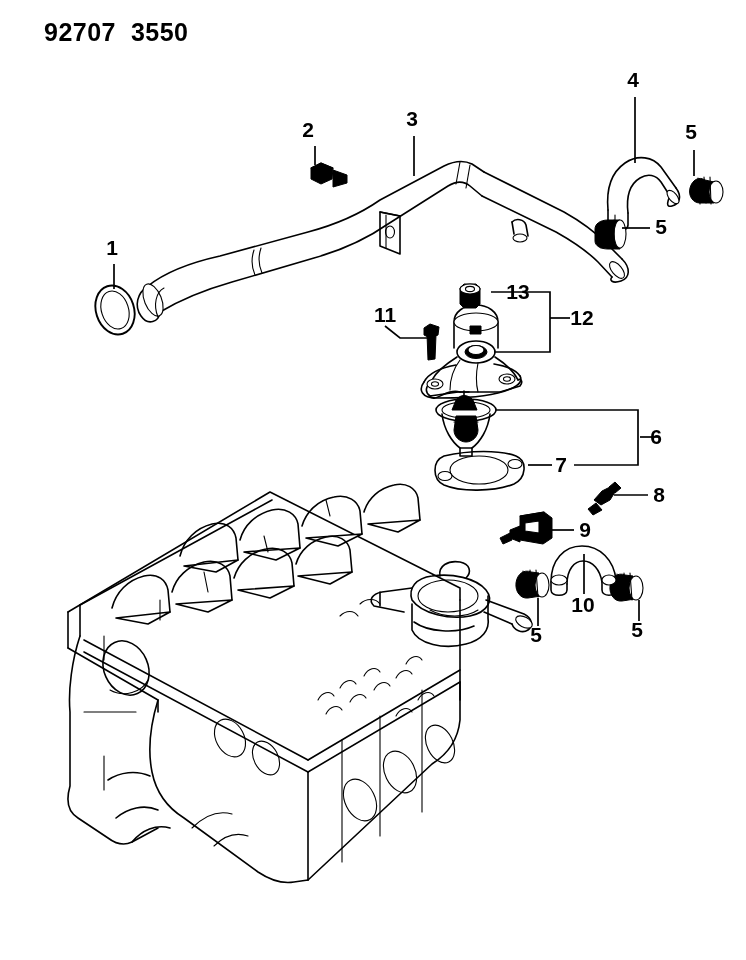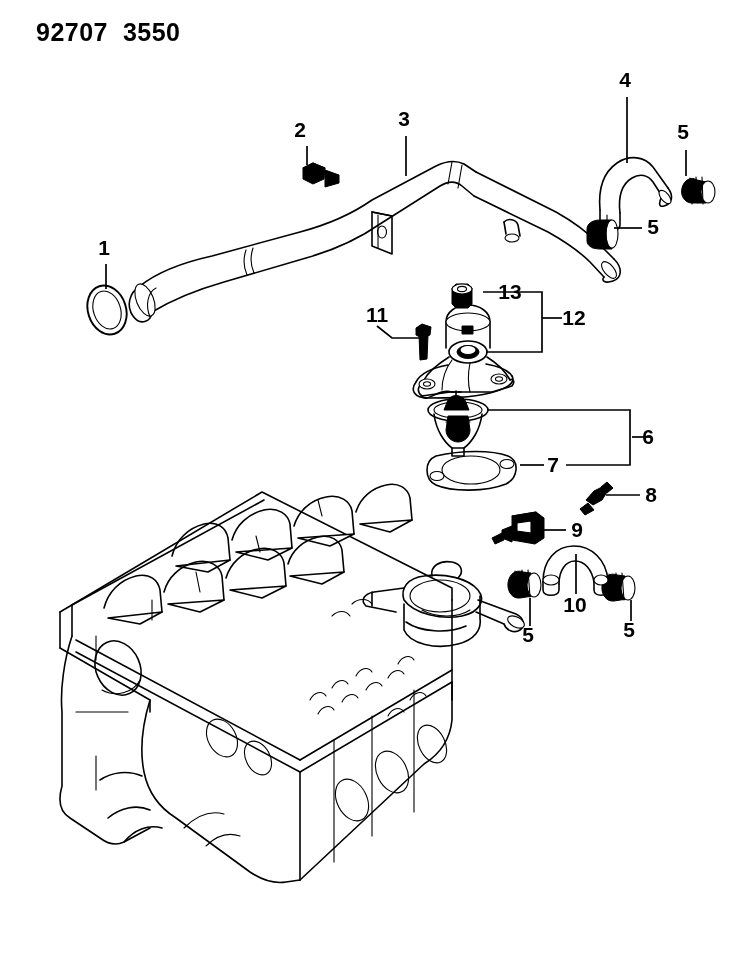--- a/index.html
+++ b/index.html
@@ -1,18 +1,18 @@
 <!DOCTYPE html>
 <html><head>
 <meta charset="utf-8">
 <style>
   html,body{margin:0;padding:0;background:#ffffff;}
   body{width:746px;height:960px;position:relative;overflow:hidden;
        font-family:"Liberation Sans",sans-serif;color:#000;}
-  #sheet{position:absolute;inset:0;width:630px;height:960px;}
+  #sheet{position:absolute;inset:0;width:630px;height:960px;margin-left:8px;}
   .hdr{position:absolute;top:18px;left:36px;font-size:25px;font-weight:bold;
        letter-spacing:0.5px;white-space:pre;}
   svg{position:absolute;top:0;left:0;width:746px;height:960px;}
   .ln{fill:none;stroke:#000;stroke-width:1.6;stroke-linecap:round;stroke-linejoin:round;}
   .lnT{fill:none;stroke:#000;stroke-width:1.1;stroke-linecap:round;stroke-linejoin:round;}
   .lnF{fill:none;stroke:#000;stroke-width:1.9;stroke-linecap:round;stroke-linejoin:round;}
   .sol{fill:#000;stroke:#000;stroke-width:1;}
   .wht{fill:#fff;stroke:#000;stroke-width:1.6;stroke-linejoin:round;}
   .whtT{fill:#fff;stroke:#000;stroke-width:1.1;stroke-linejoin:round;}
   .lead{fill:none;stroke:#000;stroke-width:1.7;stroke-linecap:butt;}

